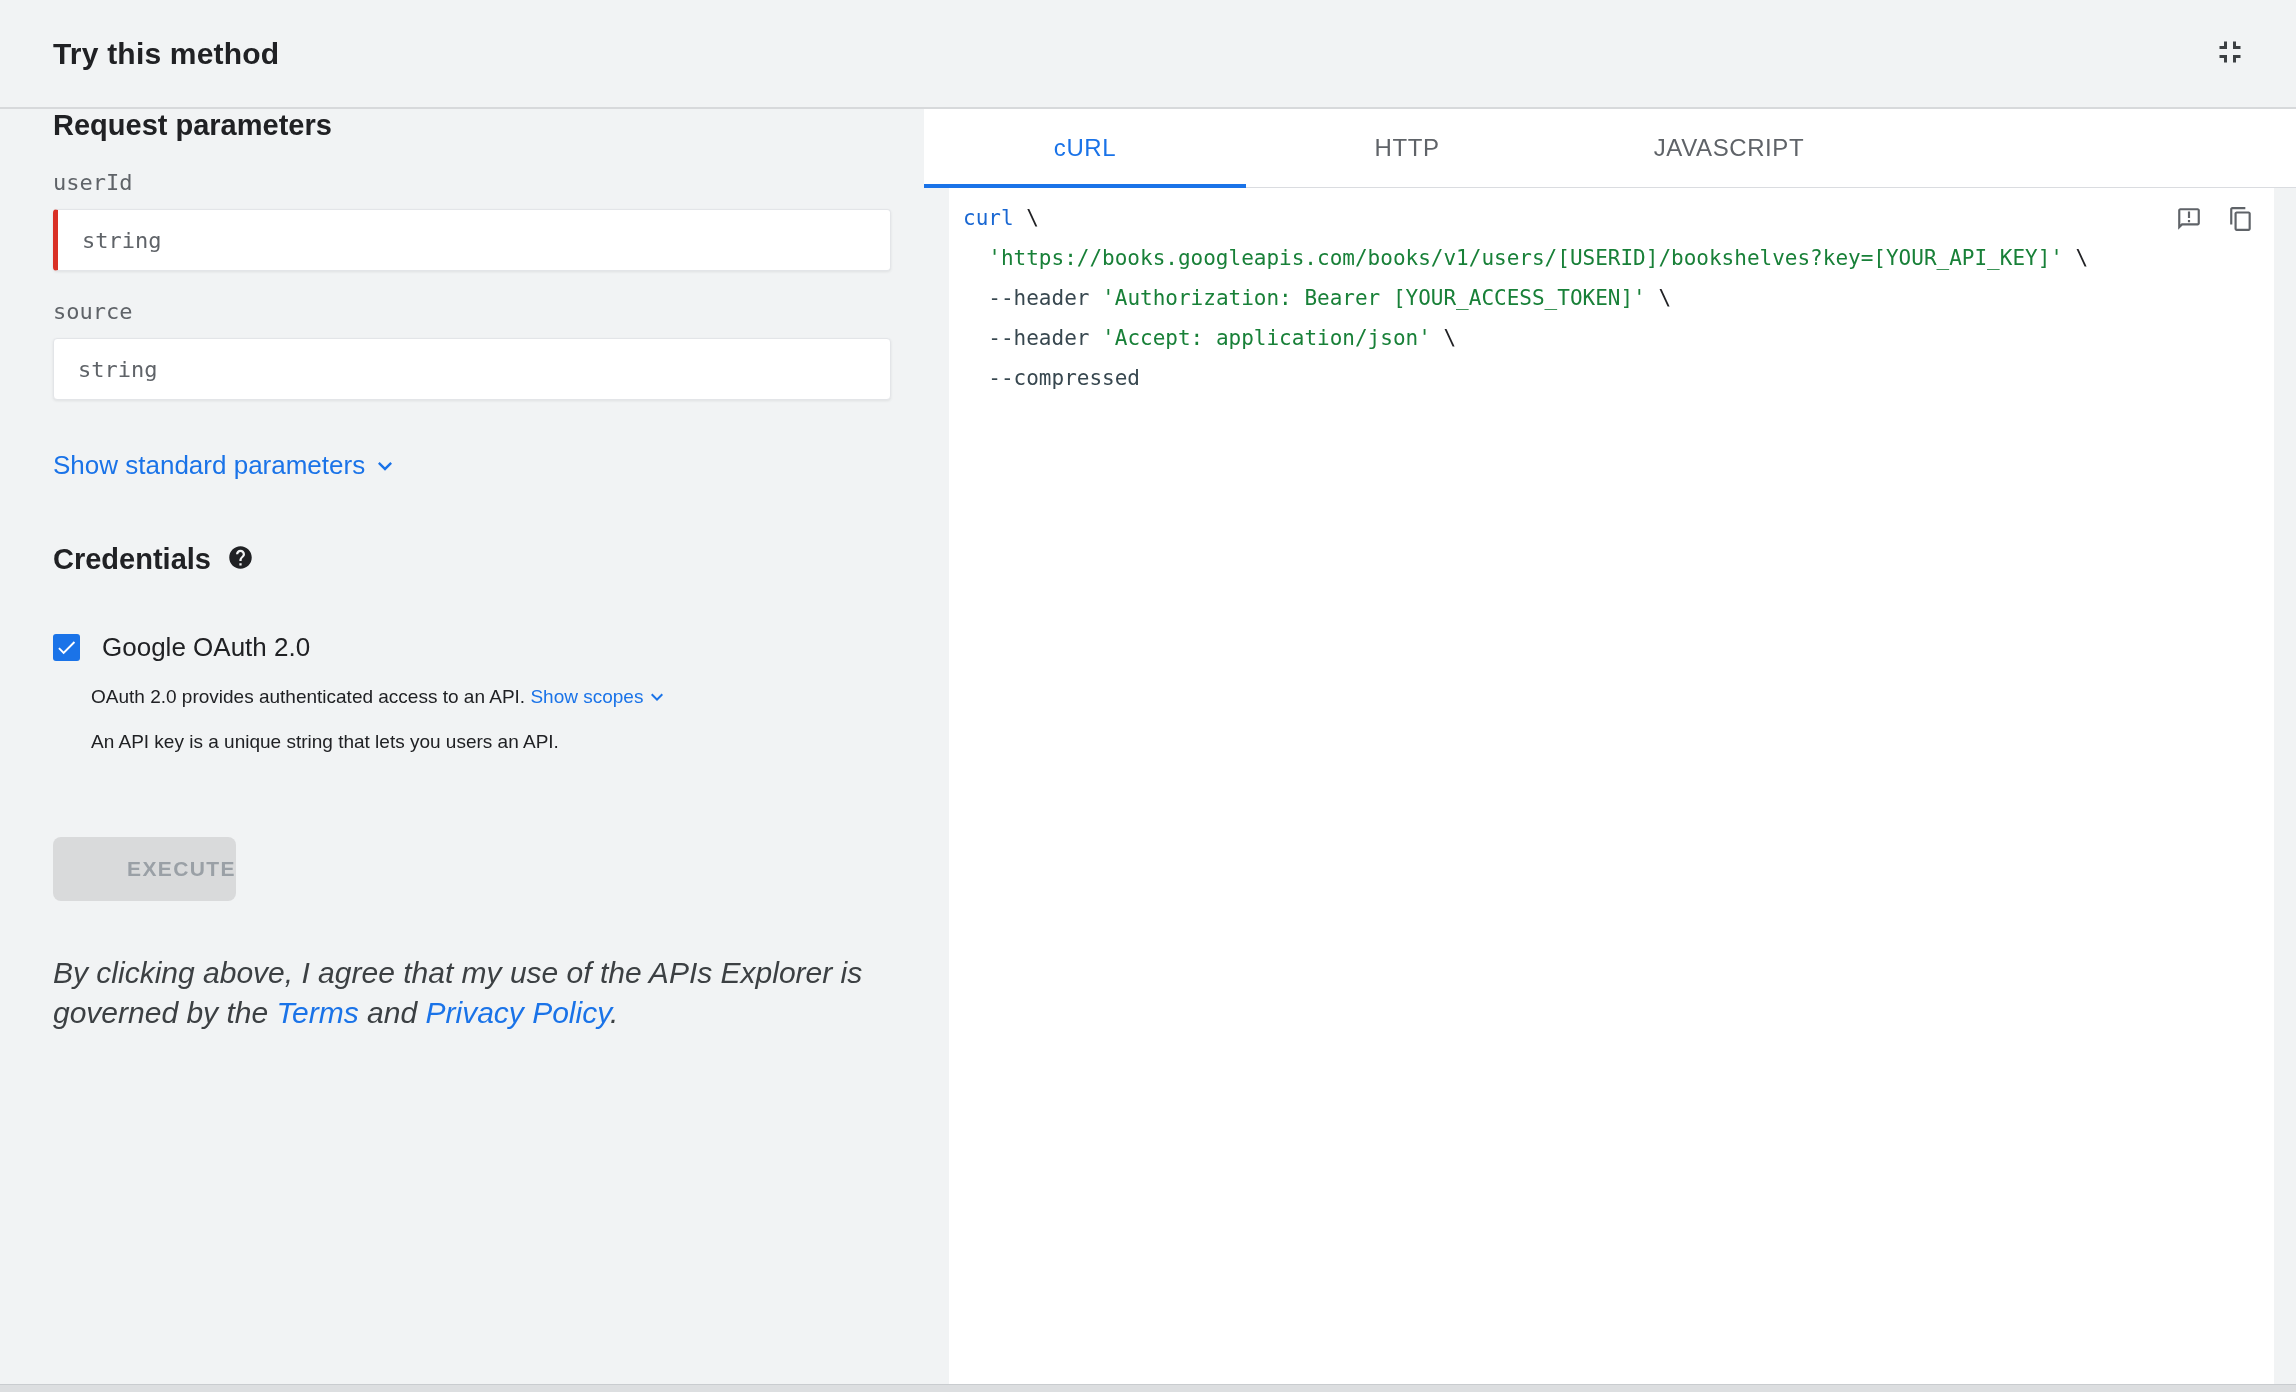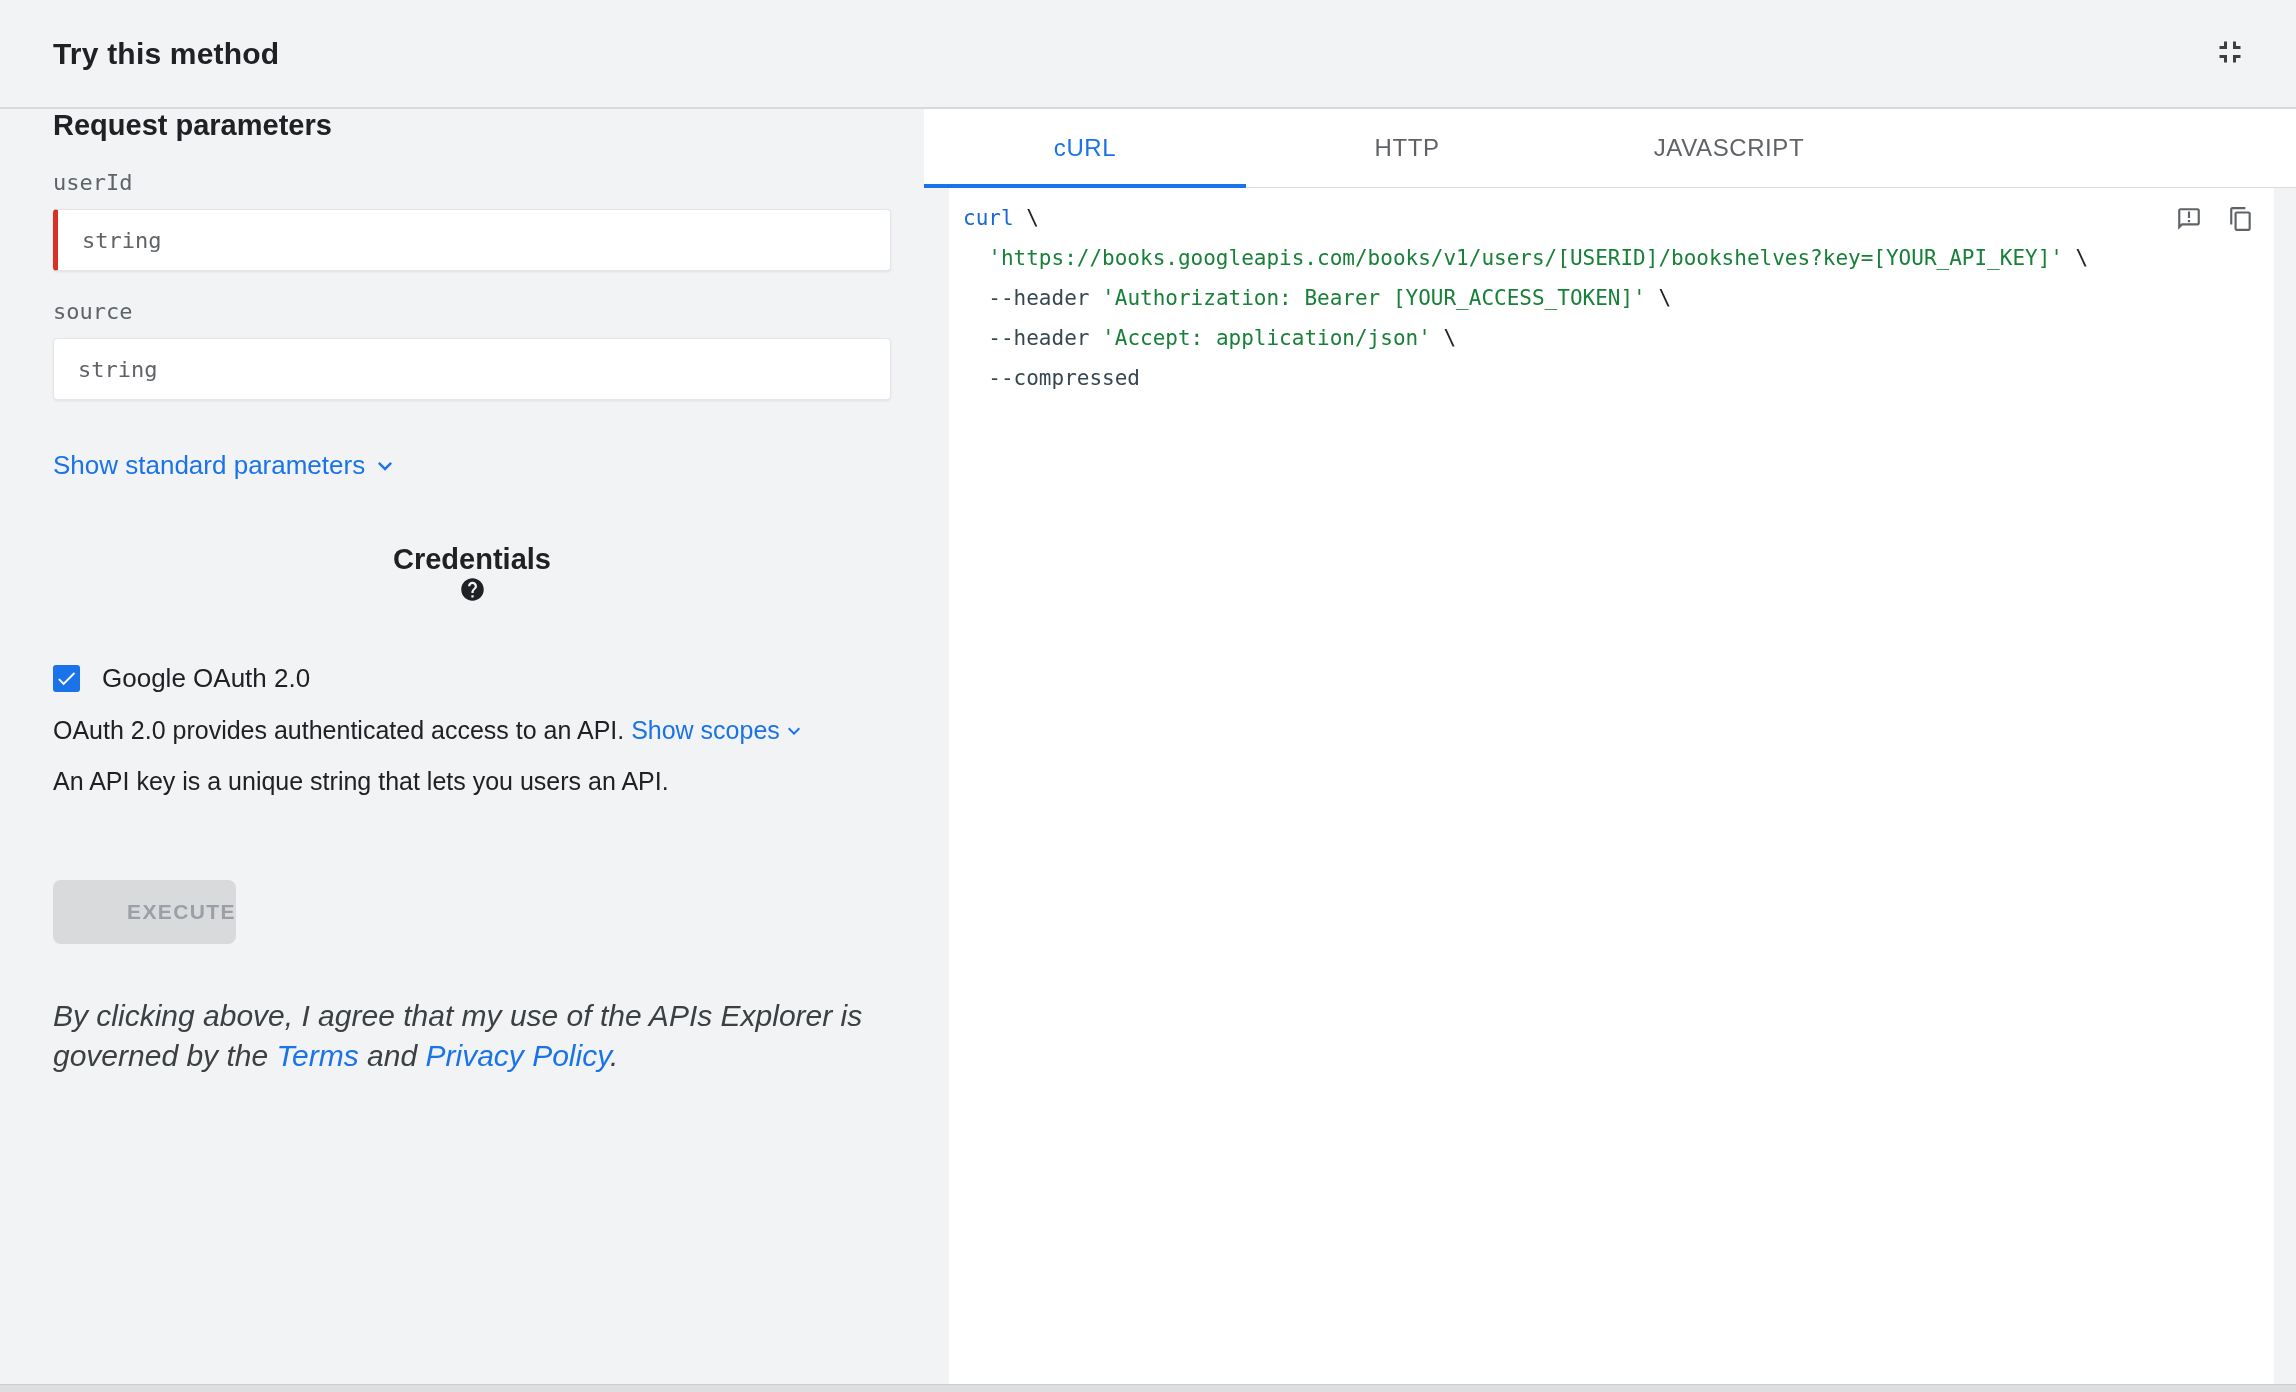--- a/index.html
+++ b/index.html
@@ -22,28 +22,28 @@
   .sec-request { }
   .param-label { margin-top:28px; font-family:"DejaVu Sans Mono", monospace; font-size:22px; color:#5f6368; }
   .param-input { display:block; width:838px; height:62px; margin-top:14px; background:#fff;
                  border:1px solid #e3e5e8; border-radius:4px; box-shadow:0 1px 3px rgba(0,0,0,0.08);
                  font-family:"DejaVu Sans Mono", monospace; font-size:22px; color:#5f6368; padding:0 24px; outline:none; }
   .param-input.required { border-left:5px solid #d93025; border-top-left-radius:4px; border-bottom-left-radius:4px; }
   .link { color:#1a73e8; text-decoration:none; cursor:pointer; }
   .show-std { margin-top:50px; display:inline-flex; align-items:center; gap:6px; font-size:26px; }
   .chev { width:28px; height:28px; fill:currentColor; }
   .chev.sm { width:24px; height:24px; }
-  .sec-cred { margin-top:62px; display:flex; align-items:center; gap:0;flex-direction:column; }
+  .sec-cred { margin-top:62px; display:flex; align-items:center; gap:16px; }
   .help-ic { width:27px; height:27px; }
   .cb-row { margin-top:56px; display:flex; align-items:center; gap:22px; cursor:pointer; }
   .cb-row + .cb-desc + .cb-row { margin-top:46px; }
   .checkbox { width:27px; height:27px; background:#1a73e8; border-radius:3px; display:flex; align-items:center; justify-content:center; flex:0 0 27px; }
   .checkbox svg { width:23px; height:23px; }
   .cb-label { font-size:26px; color:#202124; }
-  .cb-desc { margin-top:22px; font-size:25px; color:#202124; }
+  .cb-desc { margin-top:22px; margin-left:38px; font-size:19px; color:#202124; }
   .cb-desc .link { display:inline-flex; align-items:center; gap:2px; }
   .exec-btn { margin-top:84px; width:183px; height:64px; background:#d9dadb; border:none; border-radius:8px;
               color:#9aa0a6; font-size:21px; font-weight:bold; letter-spacing:1.4px; cursor:default;
               font-family:"Liberation Sans", sans-serif;text-align:right; }
   .disclaimer { margin-top:52px; width:832px; font-style:italic; font-size:30px; line-height:40px; color:#3c4043; }
   .disclaimer .link { font-style:italic; }
 
   
   .tabbar { height:79px; flex:0 0 79px; background:#fff; border-bottom:1px solid #dadce0; display:flex; }
   .tab { width:322px; display:flex; align-items:center; justify-content:center; font-size:24px;

